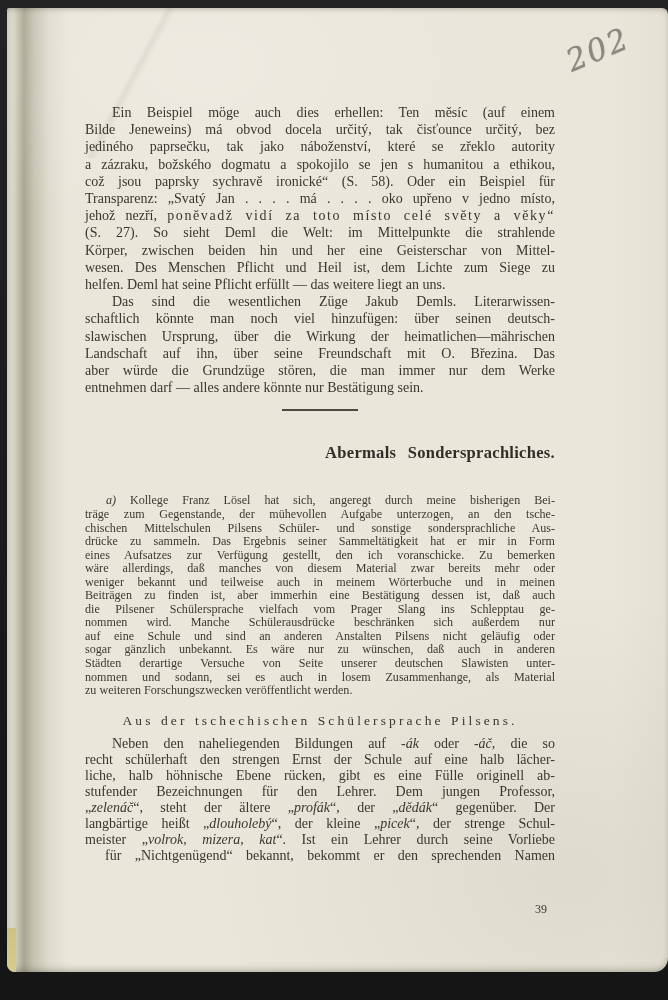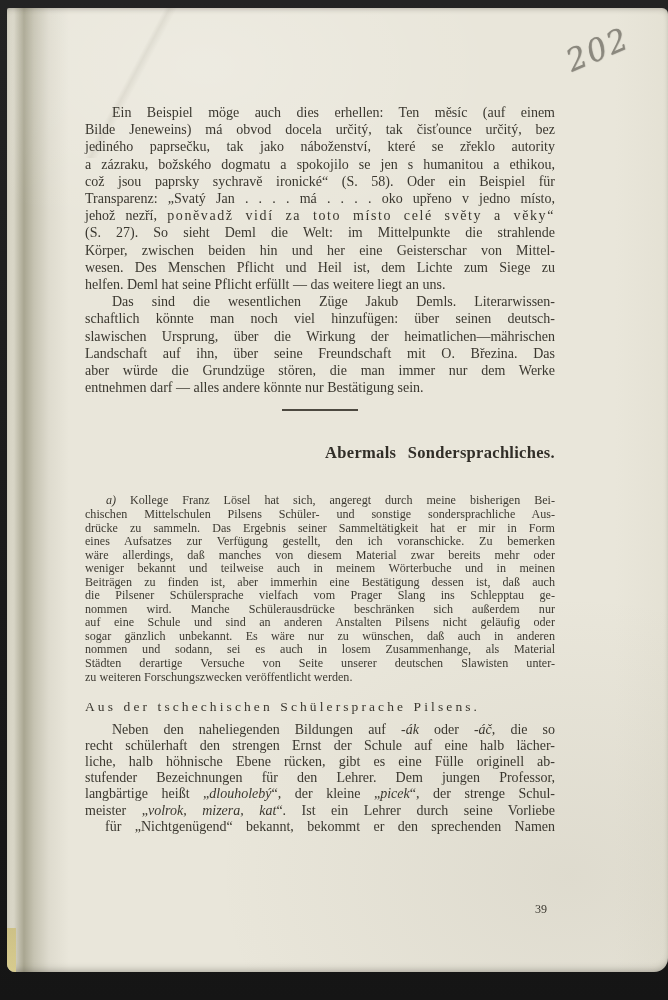--- a/index.html
+++ b/index.html
@@ -47,21 +47,21 @@
   .para.small.indent .line:first-child { text-indent:21px; }
   .para.tight { line-height:16.1px; }
   .it { font-style:italic; }
   .spread { letter-spacing:1.6px; }
   .divider { width:76px; height:2px; background:#4c4940; margin:13px auto 0 auto; }
   .heading {
     margin-top:32px; text-align:right; font-weight:bold;
     font-size:16.5px; line-height:20px; word-spacing:7px; letter-spacing:0.3px; color:#312e28;
   }
   .subheading {
-    margin-top:14px; font-size:13.5px; line-height:18px;
+    margin-top:14px; text-align:center; font-size:13.5px; line-height:18px;
     letter-spacing:3.1px; word-spacing:1px; color:#3a372f;
   }
   .gap-smallpara { margin-top:31px; }
   .gap-lastpara { margin-top:6px; }
   .page-number {
     position:absolute; left:528px; top:894px; width:42px;
     font-size:12px; color:#3a372f;
   }
 </style>
 </head>
@@ -91,40 +91,42 @@
           <div class="line"><span>schaftlich könnte man noch viel hinzufügen: über seinen deutsch-</span></div>
           <div class="line"><span>slawischen Ursprung, über die Wirkung der heimatlichen—mährischen</span></div>
           <div class="line"><span>Landschaft auf ihn, über seine Freundschaft mit O. Březina. Das</span></div>
           <div class="line"><span>aber würde die Grundzüge stören, die man immer nur dem Werke</span></div>
           <div class="line"><span>entnehmen darf — alles andere könnte nur Bestätigung sein.</span></div>
         </div>
         <div class="divider"></div>
         <div class="heading">Abermals Sondersprachliches.</div>
         <div class="para small indent gap-smallpara">
           <div class="line"><span class="it">a)</span><span> Kollege Franz Lösel hat sich, angeregt durch meine bisherigen Bei-</span></div>
+          <div class="line"><span>träge zum Gegenstande, der mühevollen Aufgabe unterzogen, an den tsche-</span></div>
           <div class="line"><span>chischen Mittelschulen Pilsens Schüler- und sonstige sondersprachliche Aus-</span></div>
           <div class="line"><span>drücke zu sammeln. Das Ergebnis seiner Sammeltätigkeit hat er mir in Form</span></div>
           <div class="line"><span>eines Aufsatzes zur Verfügung gestellt, den ich voranschicke. Zu bemerken</span></div>
           <div class="line"><span>wäre allerdings, daß manches von diesem Material zwar bereits mehr oder</span></div>
           <div class="line"><span>weniger bekannt und teilweise auch in meinem Wörterbuche und in meinen</span></div>
           <div class="line"><span>Beiträgen zu finden ist, aber immerhin eine Bestätigung dessen ist, daß auch</span></div>
           <div class="line"><span>die Pilsener Schülersprache vielfach vom Prager Slang ins Schlepptau ge-</span></div>
           <div class="line"><span>nommen wird. Manche Schülerausdrücke beschränken sich außerdem nur</span></div>
           <div class="line"><span>auf eine Schule und sind an anderen Anstalten Pilsens nicht geläufig oder</span></div>
           <div class="line"><span>sogar gänzlich unbekannt. Es wäre nur zu wünschen, daß auch in anderen</span></div>
+          <div class="line"><span>Städten derartige Versuche von Seite unserer deutschen Slawisten unter-</span></div>
           <div class="line"><span>nommen und sodann, sei es auch in losem Zusammenhange, als Material</span></div>
-          <div class="line"><span>Städten derartige Versuche von Seite unserer deutschen Slawisten unter-</span></div>
           <div class="line"><span>zu weiteren Forschungszwecken veröffentlicht werden.</span></div>
         </div>
         <div class="subheading">Aus der tschechischen Schülersprache Pilsens.</div>
         <div class="para tight indent jl gap-lastpara">
           <div class="line"><span>Neben den naheliegenden Bildungen auf </span><span class="it">-ák</span><span> oder </span><span class="it">-áč</span><span>, die so</span></div>
           <div class="line"><span>recht schülerhaft den strengen Ernst der Schule auf eine halb lächer-</span></div>
           <div class="line"><span>liche, halb höhnische Ebene rücken, gibt es eine Fülle originell ab-</span></div>
           <div class="line"><span>stufender Bezeichnungen für den Lehrer. Dem jungen Professor,</span></div>
+          <div class="line"><span>„</span><span class="it">zelenáč</span><span>“, steht der ältere „</span><span class="it">profák</span><span>“, der „</span><span class="it">dědák</span><span>“ gegenüber. Der</span></div>
           <div class="line"><span>langbärtige heißt „</span><span class="it">dlouholebý</span><span>“, der kleine „</span><span class="it">picek</span><span>“, der strenge Schul-</span></div>
           <div class="line"><span>meister „</span><span class="it">volrok, mizera, kat</span><span>“. Ist ein Lehrer durch seine Vorliebe</span></div>
           <div class="line"><span>für „Nichtgenügend“ bekannt, bekommt er den sprechenden Namen</span></div>
         </div>
       </div>
     <div class="page-number">39</div>
   </div>
 </div>
 
 </body></html>

